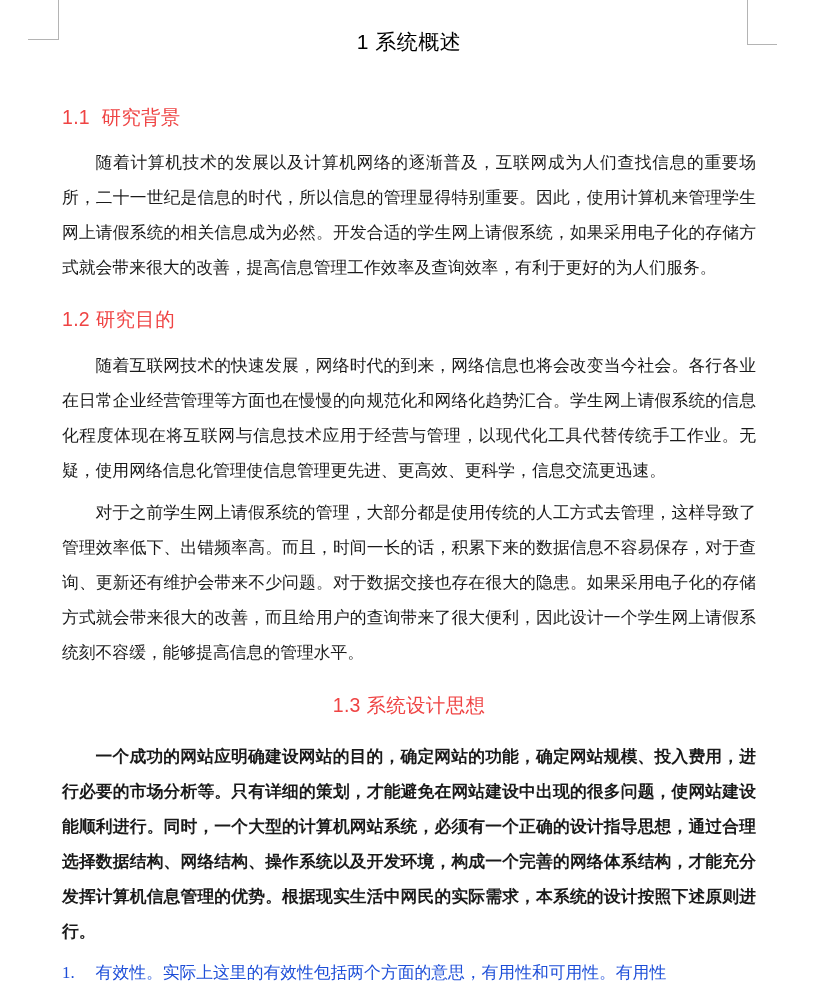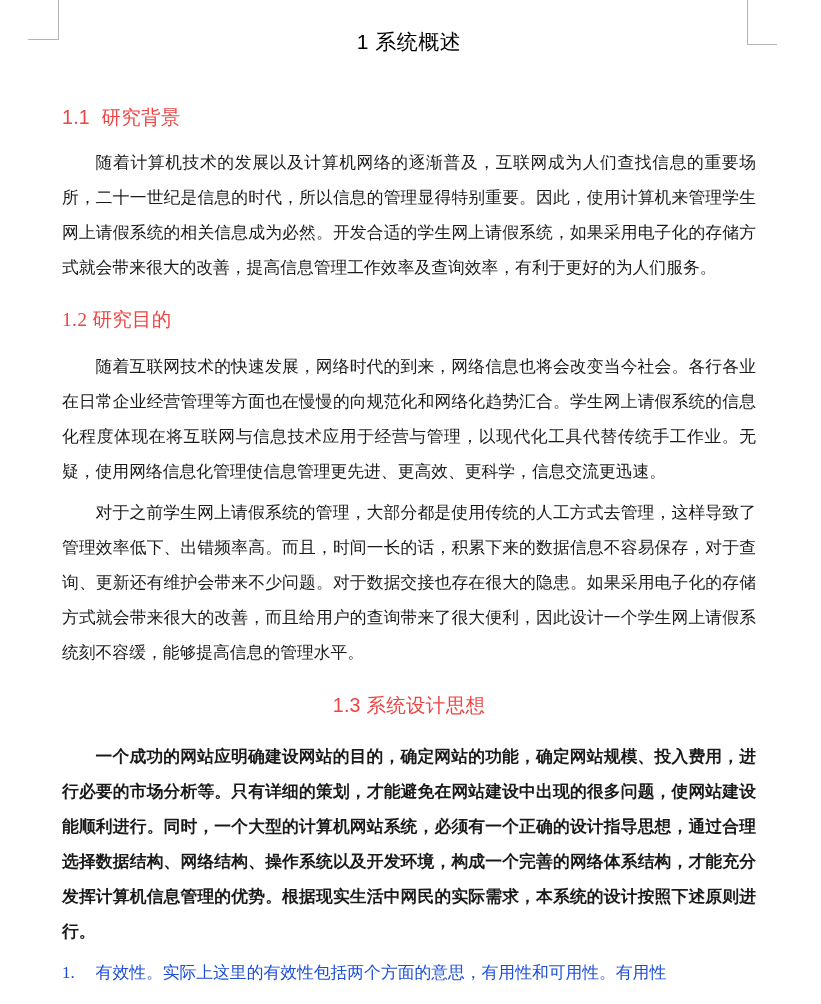--- a/index.html
+++ b/index.html
@@ -67,37 +67,37 @@
   .section-heading {
     font-family: "Liberation Sans", "DejaVu Sans", sans-serif;
     font-size: 19.5px;
     font-weight: 400;
     margin: 0;
     color: #ef4444;
     letter-spacing: 0.3px;
     white-space: pre;
   }
   .h-1-1 { padding-top: 48px; }
-  .h-1-2 { padding-top: 21px; font-family: Liberation Serif, serif; }
+  .h-1-2 { padding-top: 21px; }
   .h-1-3 { padding-top: 22px; text-align: center; }
 
   .body-para {
     font-family: "Liberation Serif", "DejaVu Serif", serif;
     font-size: 16.8px;
     line-height: 35px;
     text-align: justify;
     text-justify: inter-ideograph;
     text-indent: 2em;
     margin: 0;
     padding: 0;
     color: #1a1a1a;
     word-break: break-all;
   }
   .p-gap-a { padding-top: 14px; }
-  .p-gap-b { padding-top: 16px; }
+  .p-gap-b { padding-top: 16px; font-family: Liberation Mono, monospace; }
   .p-gap-c { padding-top: 6px; }
   .p-gap-d { padding-top: 20px; font-weight: bold; }
 
   .list-line {
     font-family: "Liberation Serif", "DejaVu Serif", serif;
     font-size: 16.8px;
     line-height: 35px;
     text-align: justify;
     margin: 0;
     padding-top: 6px;

